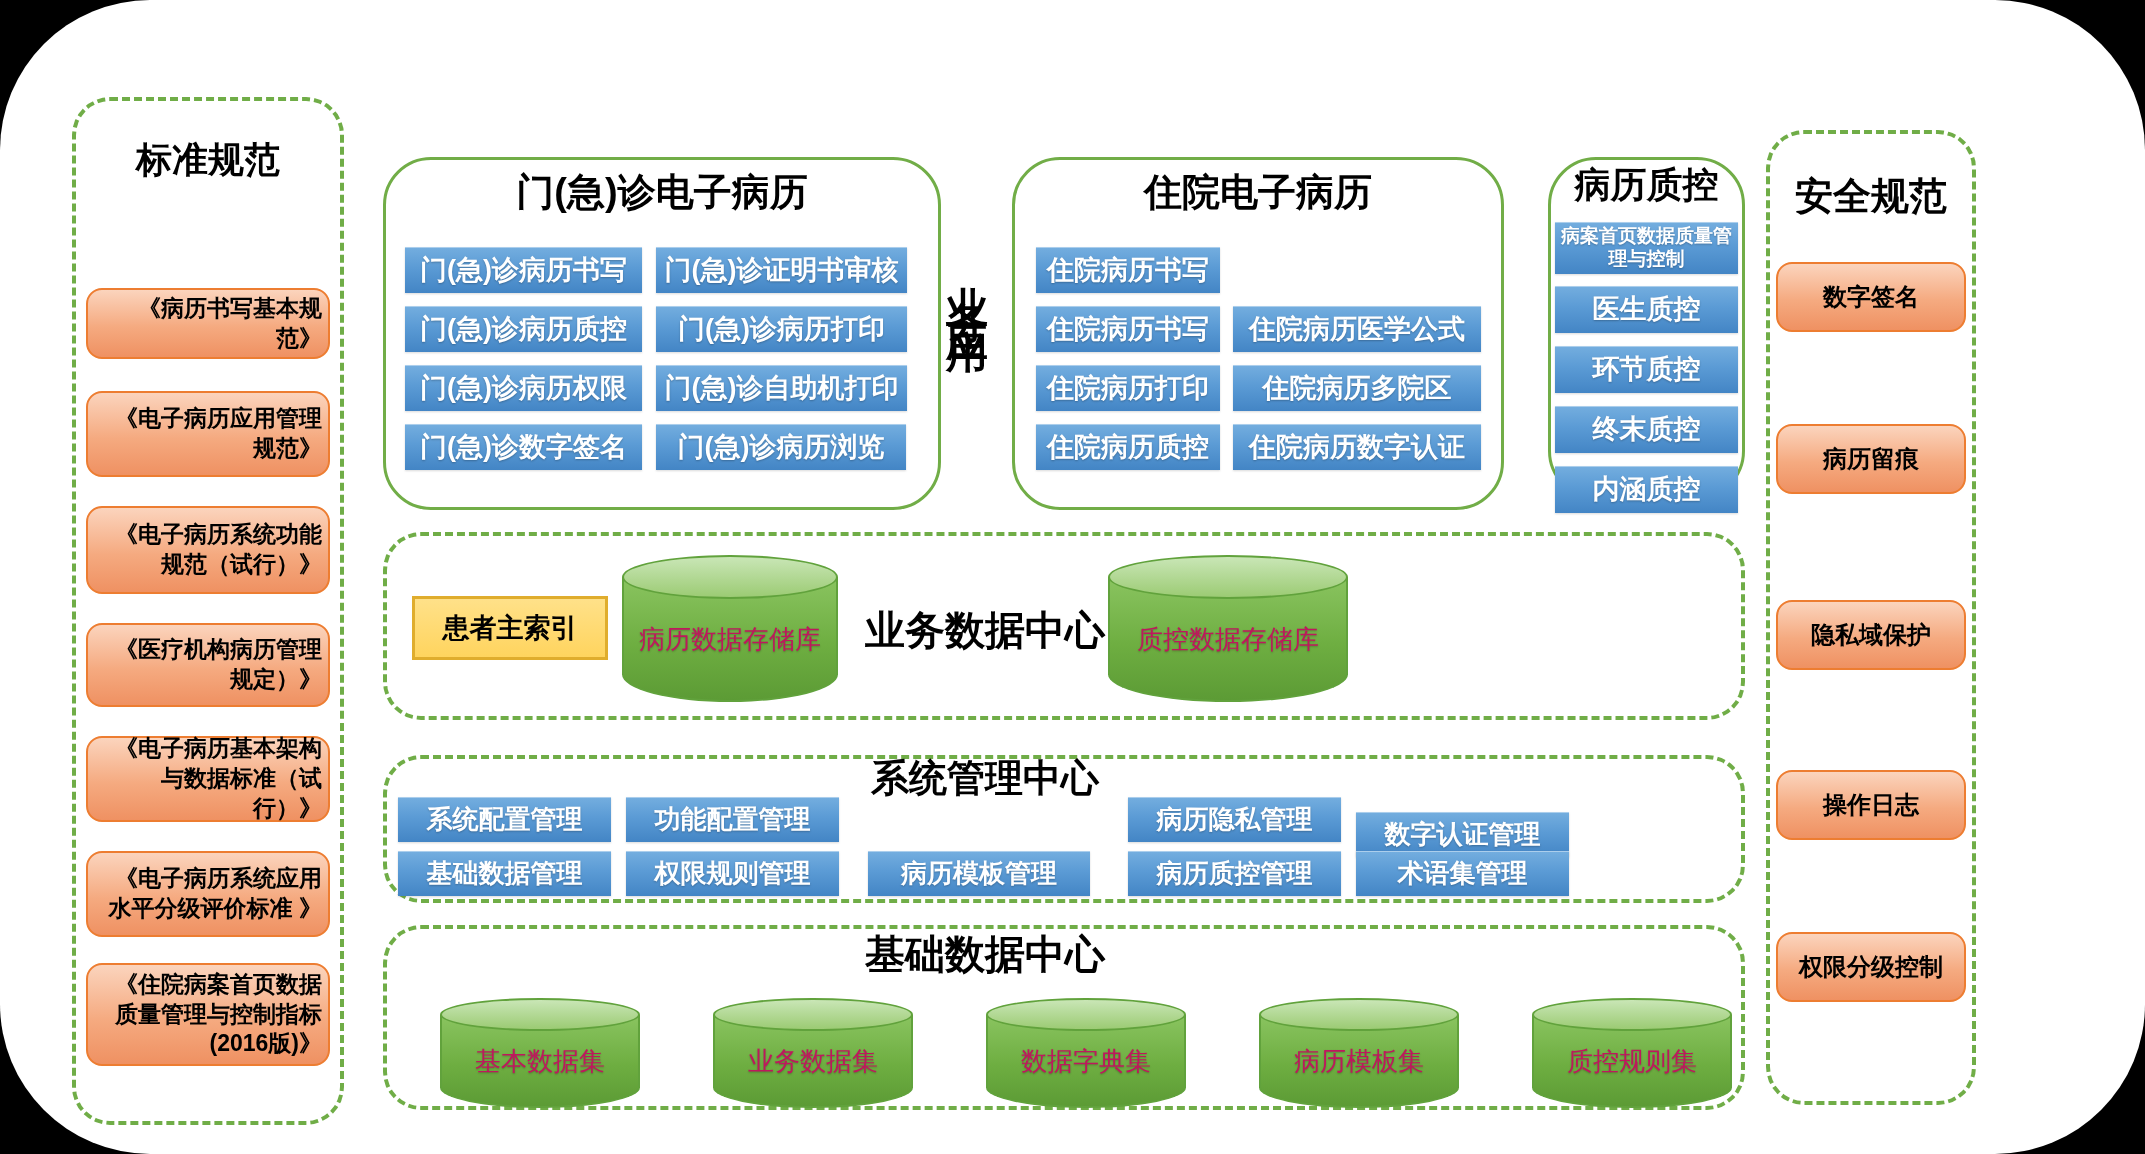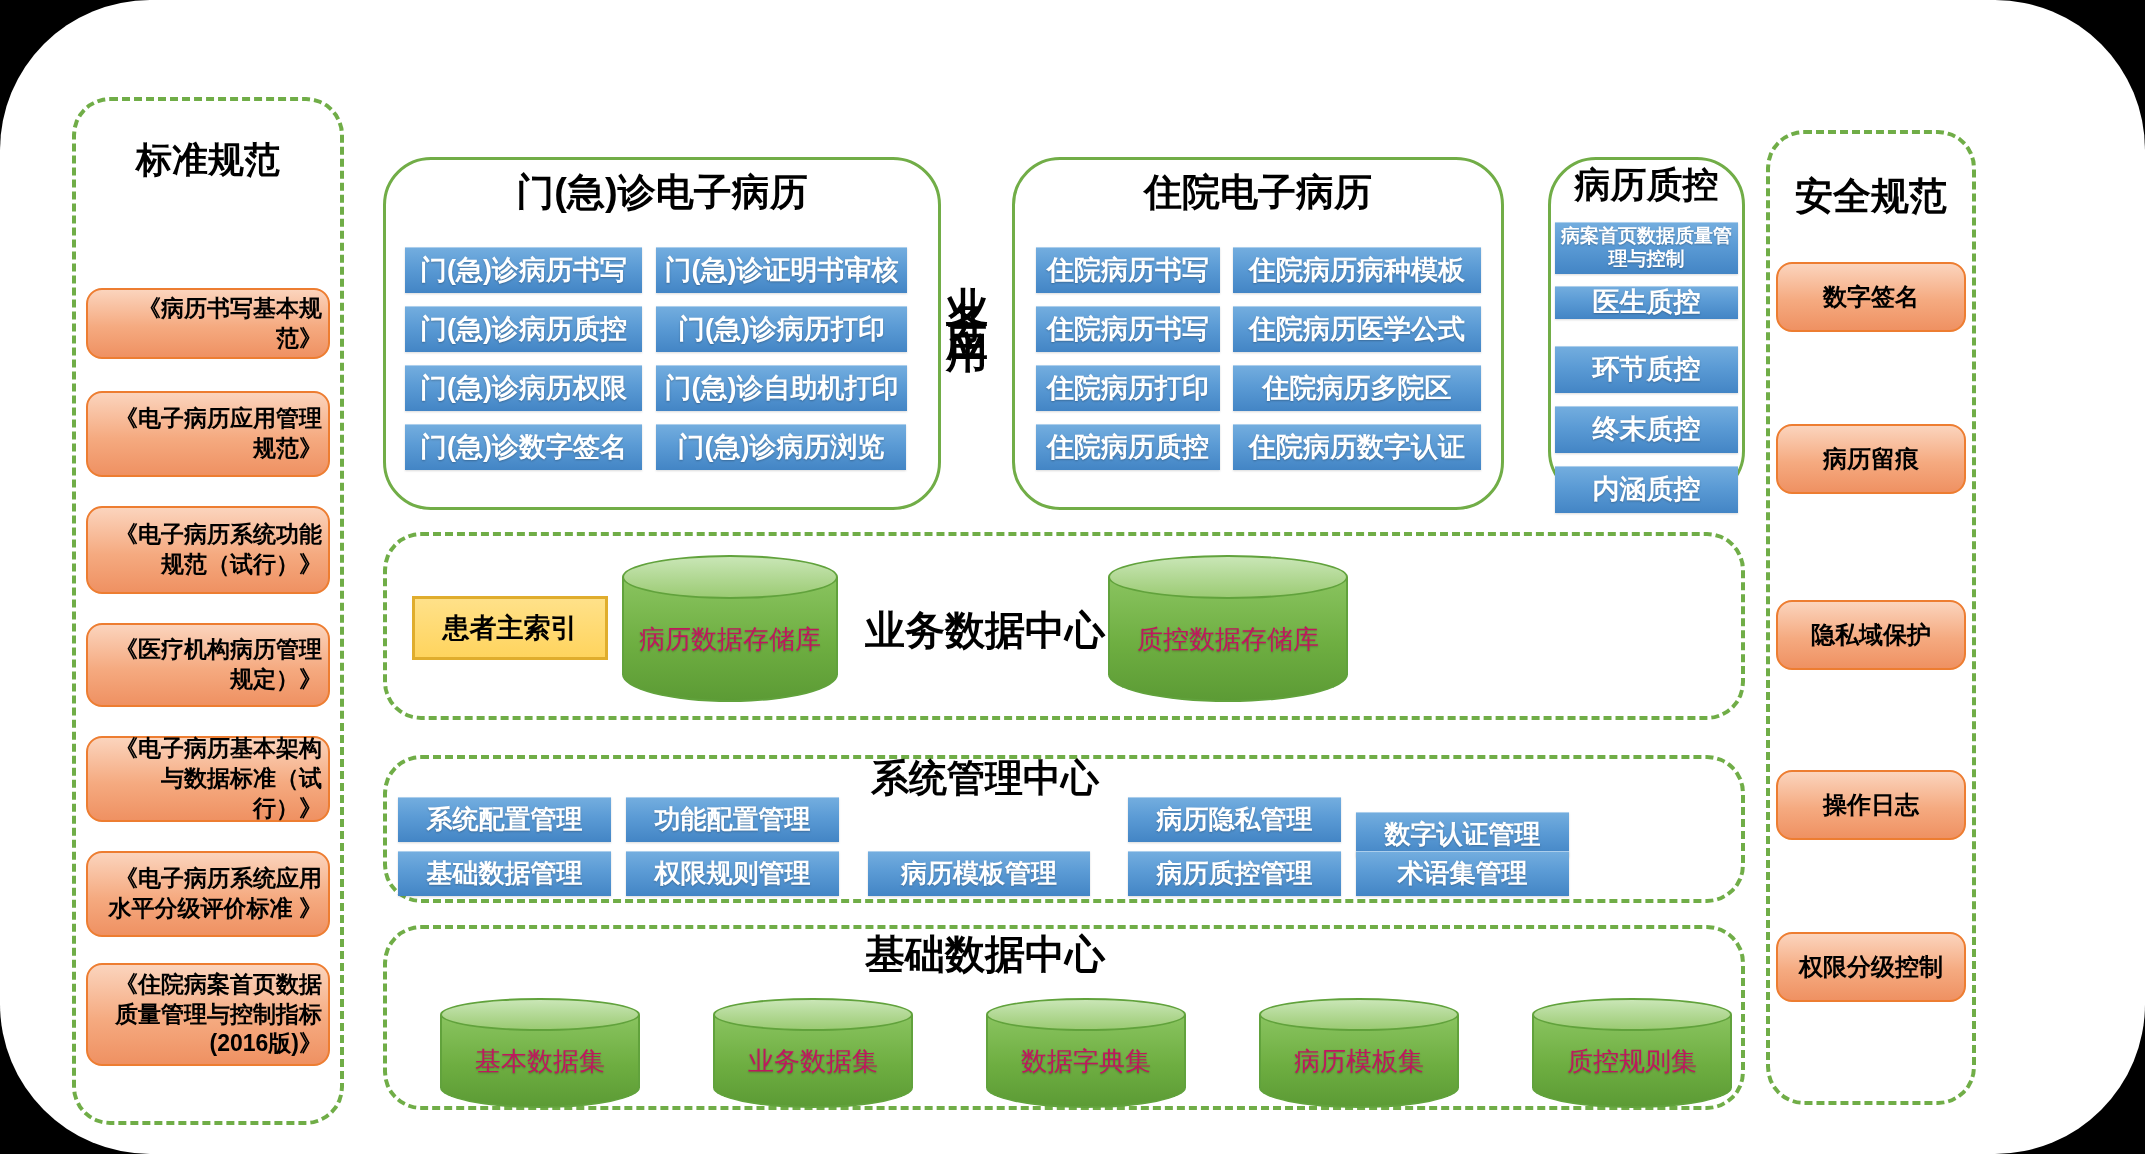--- a/index.html
+++ b/index.html
@@ -69,29 +69,28 @@
   <div class="bbox" style="left:656px;top:424px;width:250px;height:46px;font-size:27px;">门(急)诊病历浏览</div>
 
   <div class="vlabel" style="left:946px;top:252px;font-size:42px;">业务应用</div>
 
   <div class="panel-solid" style="left:1012px;top:157px;width:492px;height:353px;"></div>
   <div class="ptitle" style="left:1012px;top:172px;width:492px;font-size:38px;">住院电子病历</div>
   <div class="bbox" style="left:1036px;top:247px;width:184px;height:46px;font-size:27px;">住院病历书写</div>
   <div class="bbox" style="left:1036px;top:306px;width:184px;height:46px;font-size:27px;">住院病历书写</div>
   <div class="bbox" style="left:1036px;top:365px;width:184px;height:46px;font-size:27px;">住院病历打印</div>
   <div class="bbox" style="left:1036px;top:424px;width:184px;height:46px;font-size:27px;">住院病历质控</div>
-  <div class="bbox" style="left:1233px;top:247px;width:248px;height:46px;font-size:27px;">住院病历病种模板</div>
   <div class="bbox" style="left:1233px;top:306px;width:248px;height:46px;font-size:27px;">住院病历医学公式</div>
   <div class="bbox" style="left:1233px;top:365px;width:248px;height:46px;font-size:27px;">住院病历多院区</div>
   <div class="bbox" style="left:1233px;top:424px;width:248px;height:46px;font-size:27px;">住院病历数字认证</div>
 
   <div class="panel-solid" style="left:1548px;top:157px;width:197px;height:342px;"></div>
   <div class="ptitle" style="left:1548px;top:165px;width:197px;font-size:36px;">病历质控</div>
   <div class="bbox" style="left:1555px;top:222px;width:183px;height:52px;font-size:19px;">病案首页数据质量管理与控制</div>
-  <div class="bbox" style="left:1555px;top:286px;width:183px;height:33px;font-size:27px;font-family:Liberation Serif, serif;">医生质控</div>
+  <div class="bbox" style="left:1555px;top:286px;width:183px;height:47px;font-size:27px;font-family:Liberation Serif, serif;">医生质控</div>
   <div class="bbox" style="left:1555px;top:346px;width:183px;height:47px;font-size:27px;">环节质控</div>
   <div class="bbox" style="left:1555px;top:406px;width:183px;height:47px;font-size:27px;">终末质控</div>
   <div class="bbox" style="left:1555px;top:466px;width:183px;height:47px;font-size:27px;">内涵质控</div>
 
   <div class="panel-dashed" style="left:1766px;top:130px;width:210px;height:975px;"></div>
   <div class="ptitle" style="left:1766px;top:176px;width:210px;font-size:38px;">安全规范</div>
   <div class="obox" style="left:1776px;top:262px;width:190px;height:70px;font-size:24px;">数字签名</div>
   <div class="obox" style="left:1776px;top:424px;width:190px;height:70px;font-size:24px;">病历留痕</div>
   <div class="obox" style="left:1776px;top:600px;width:190px;height:70px;font-size:24px;">隐私域保护</div>
   <div class="obox" style="left:1776px;top:770px;width:190px;height:70px;font-size:24px;">操作日志</div>

